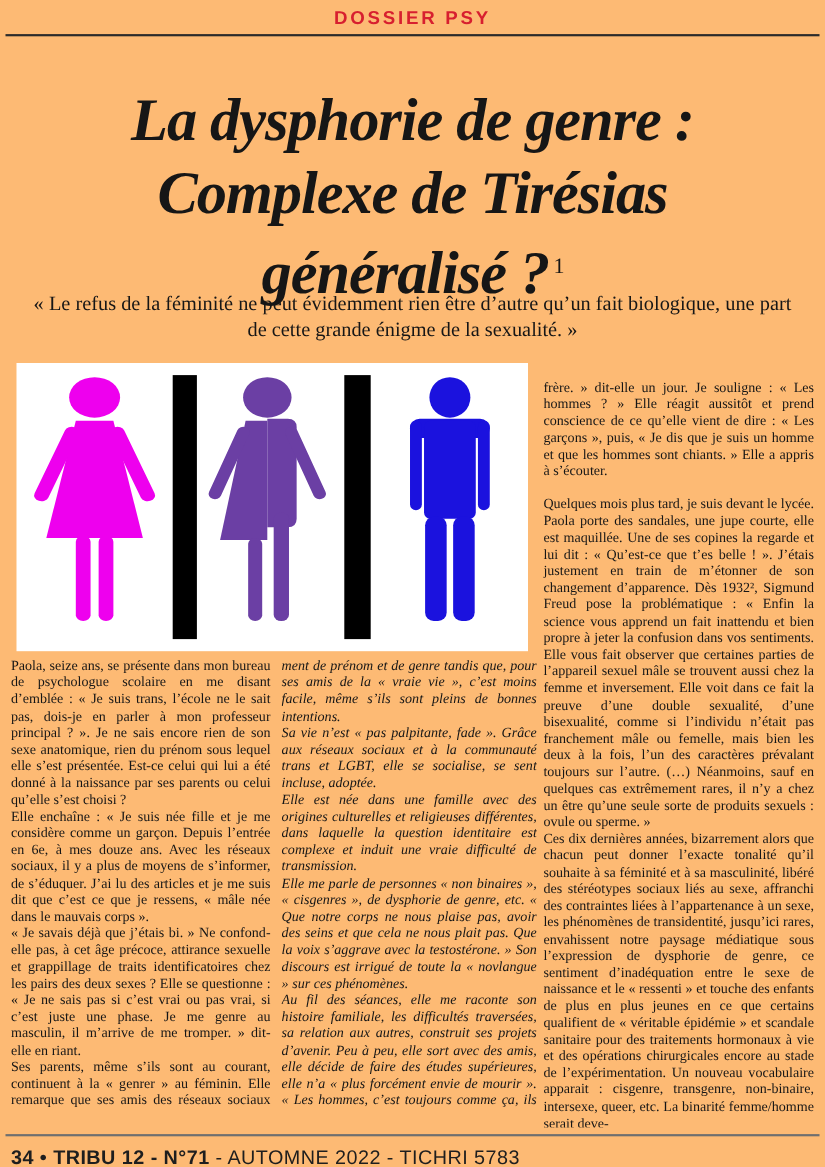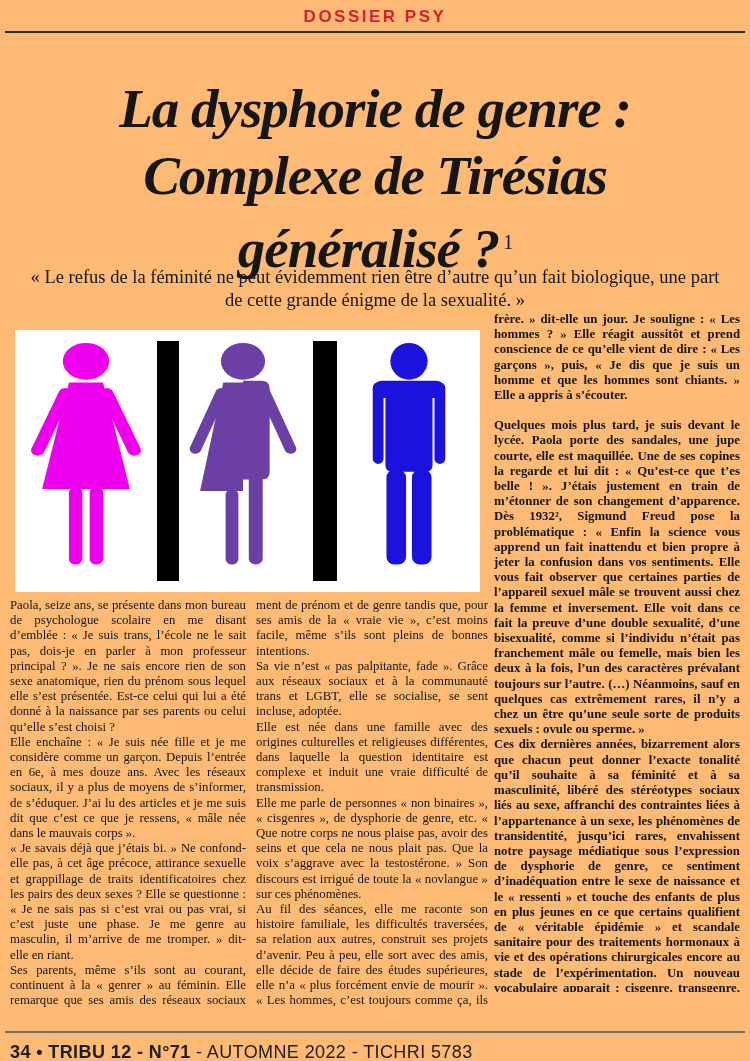--- a/index.html
+++ b/index.html
@@ -38,22 +38,22 @@
   .fig-neutral { margin-left:6px; }
   .bar2 { width:24px; height:240px; margin-left:12px; }
   .fig-male { margin-left:23px; }
   .col {
     position:absolute; text-align:justify;
     font-size:12.8px; line-height:15.2px; overflow:hidden;
   }
   .col p { margin:0; }
   .para-gap { margin-bottom:15px !important; }
   .col-left  { left:10px;  top:598px; width:236px; height:412px; }
-  .col-mid   { left:256px; top:598px; width:232px; height:412px; }
-  .col-right { left:494px; top:312px; width:246px; height:680px;font-weight:bold; }
+  .col-mid   { left:256px; top:598px; width:232px; height:412px;font-style:italic; }
+  .col-right { left:494px; top:345px; width:246px; height:680px; }
   .footer-rule { position:absolute; top:1031px; left:5px; right:5px; height:2px; background:#6f6f6f; }
   .page-footer {
     position:absolute; top:1042px; left:10px;
     font-family:"Liberation Sans", sans-serif; font-size:18px;
     letter-spacing:0.4px; color:#1e1e1e;
   }
   .page-footer .bold { font-weight:bold; }
 </style>
 </head>
 <body>

